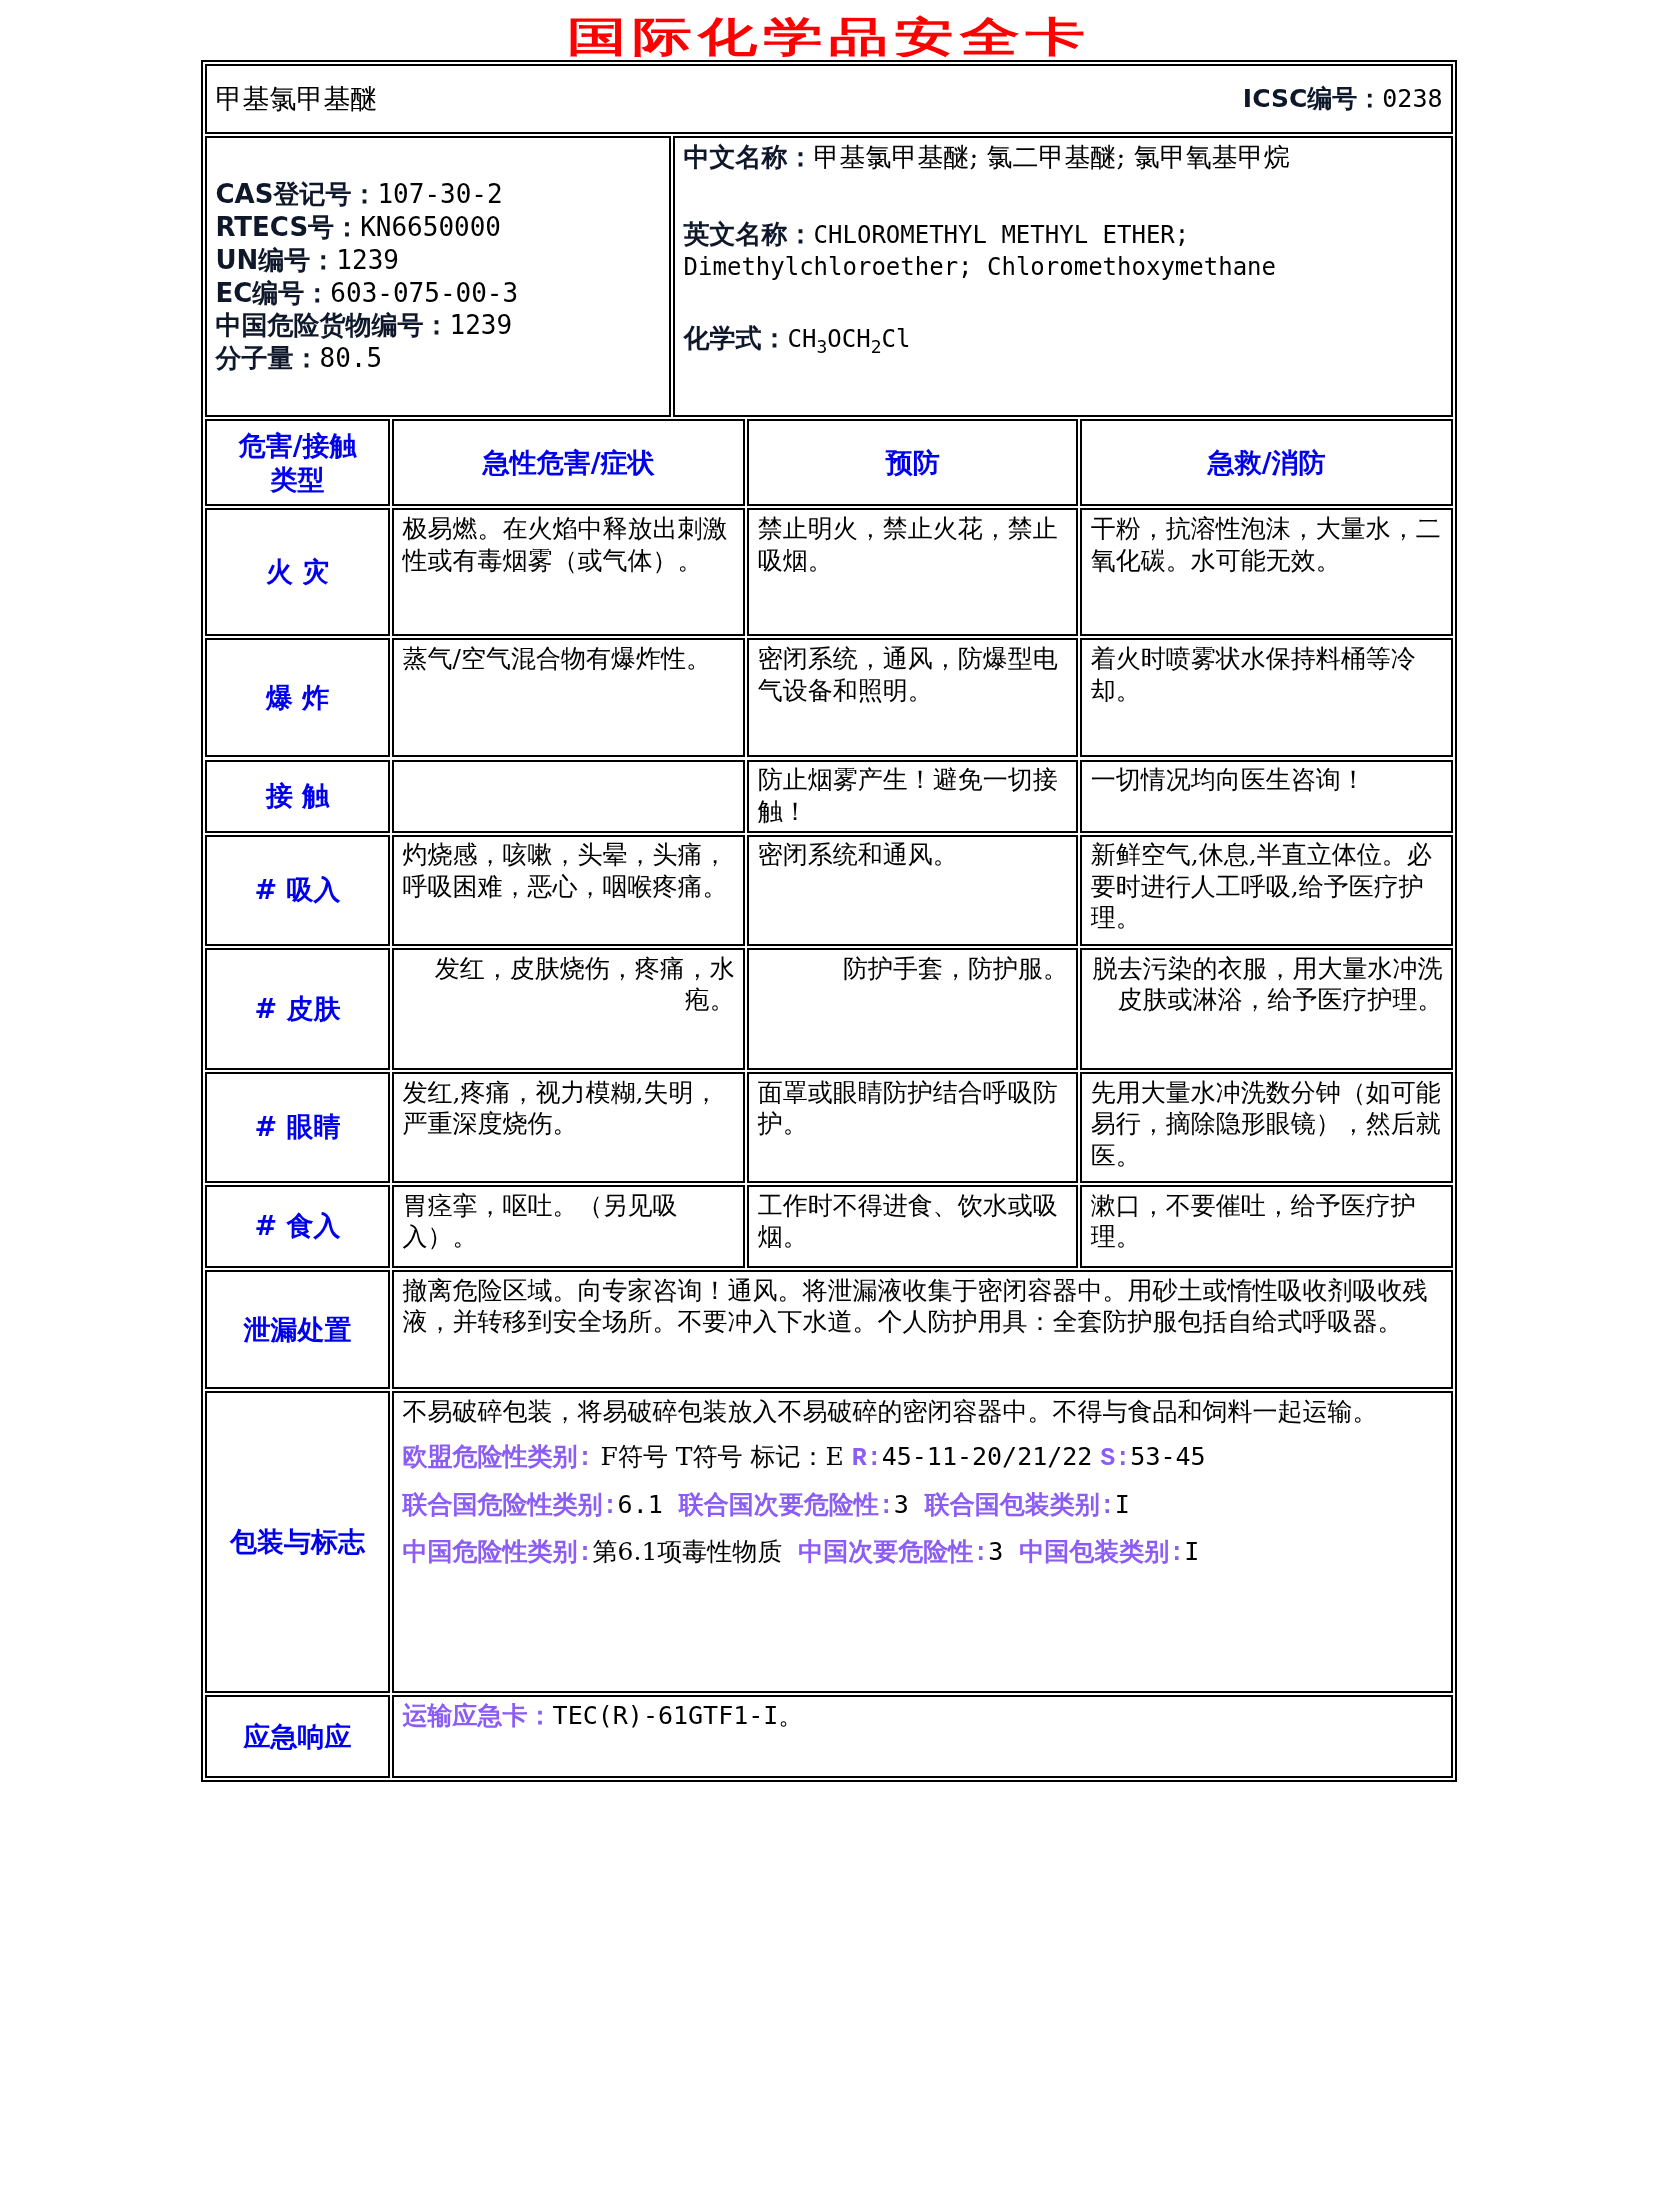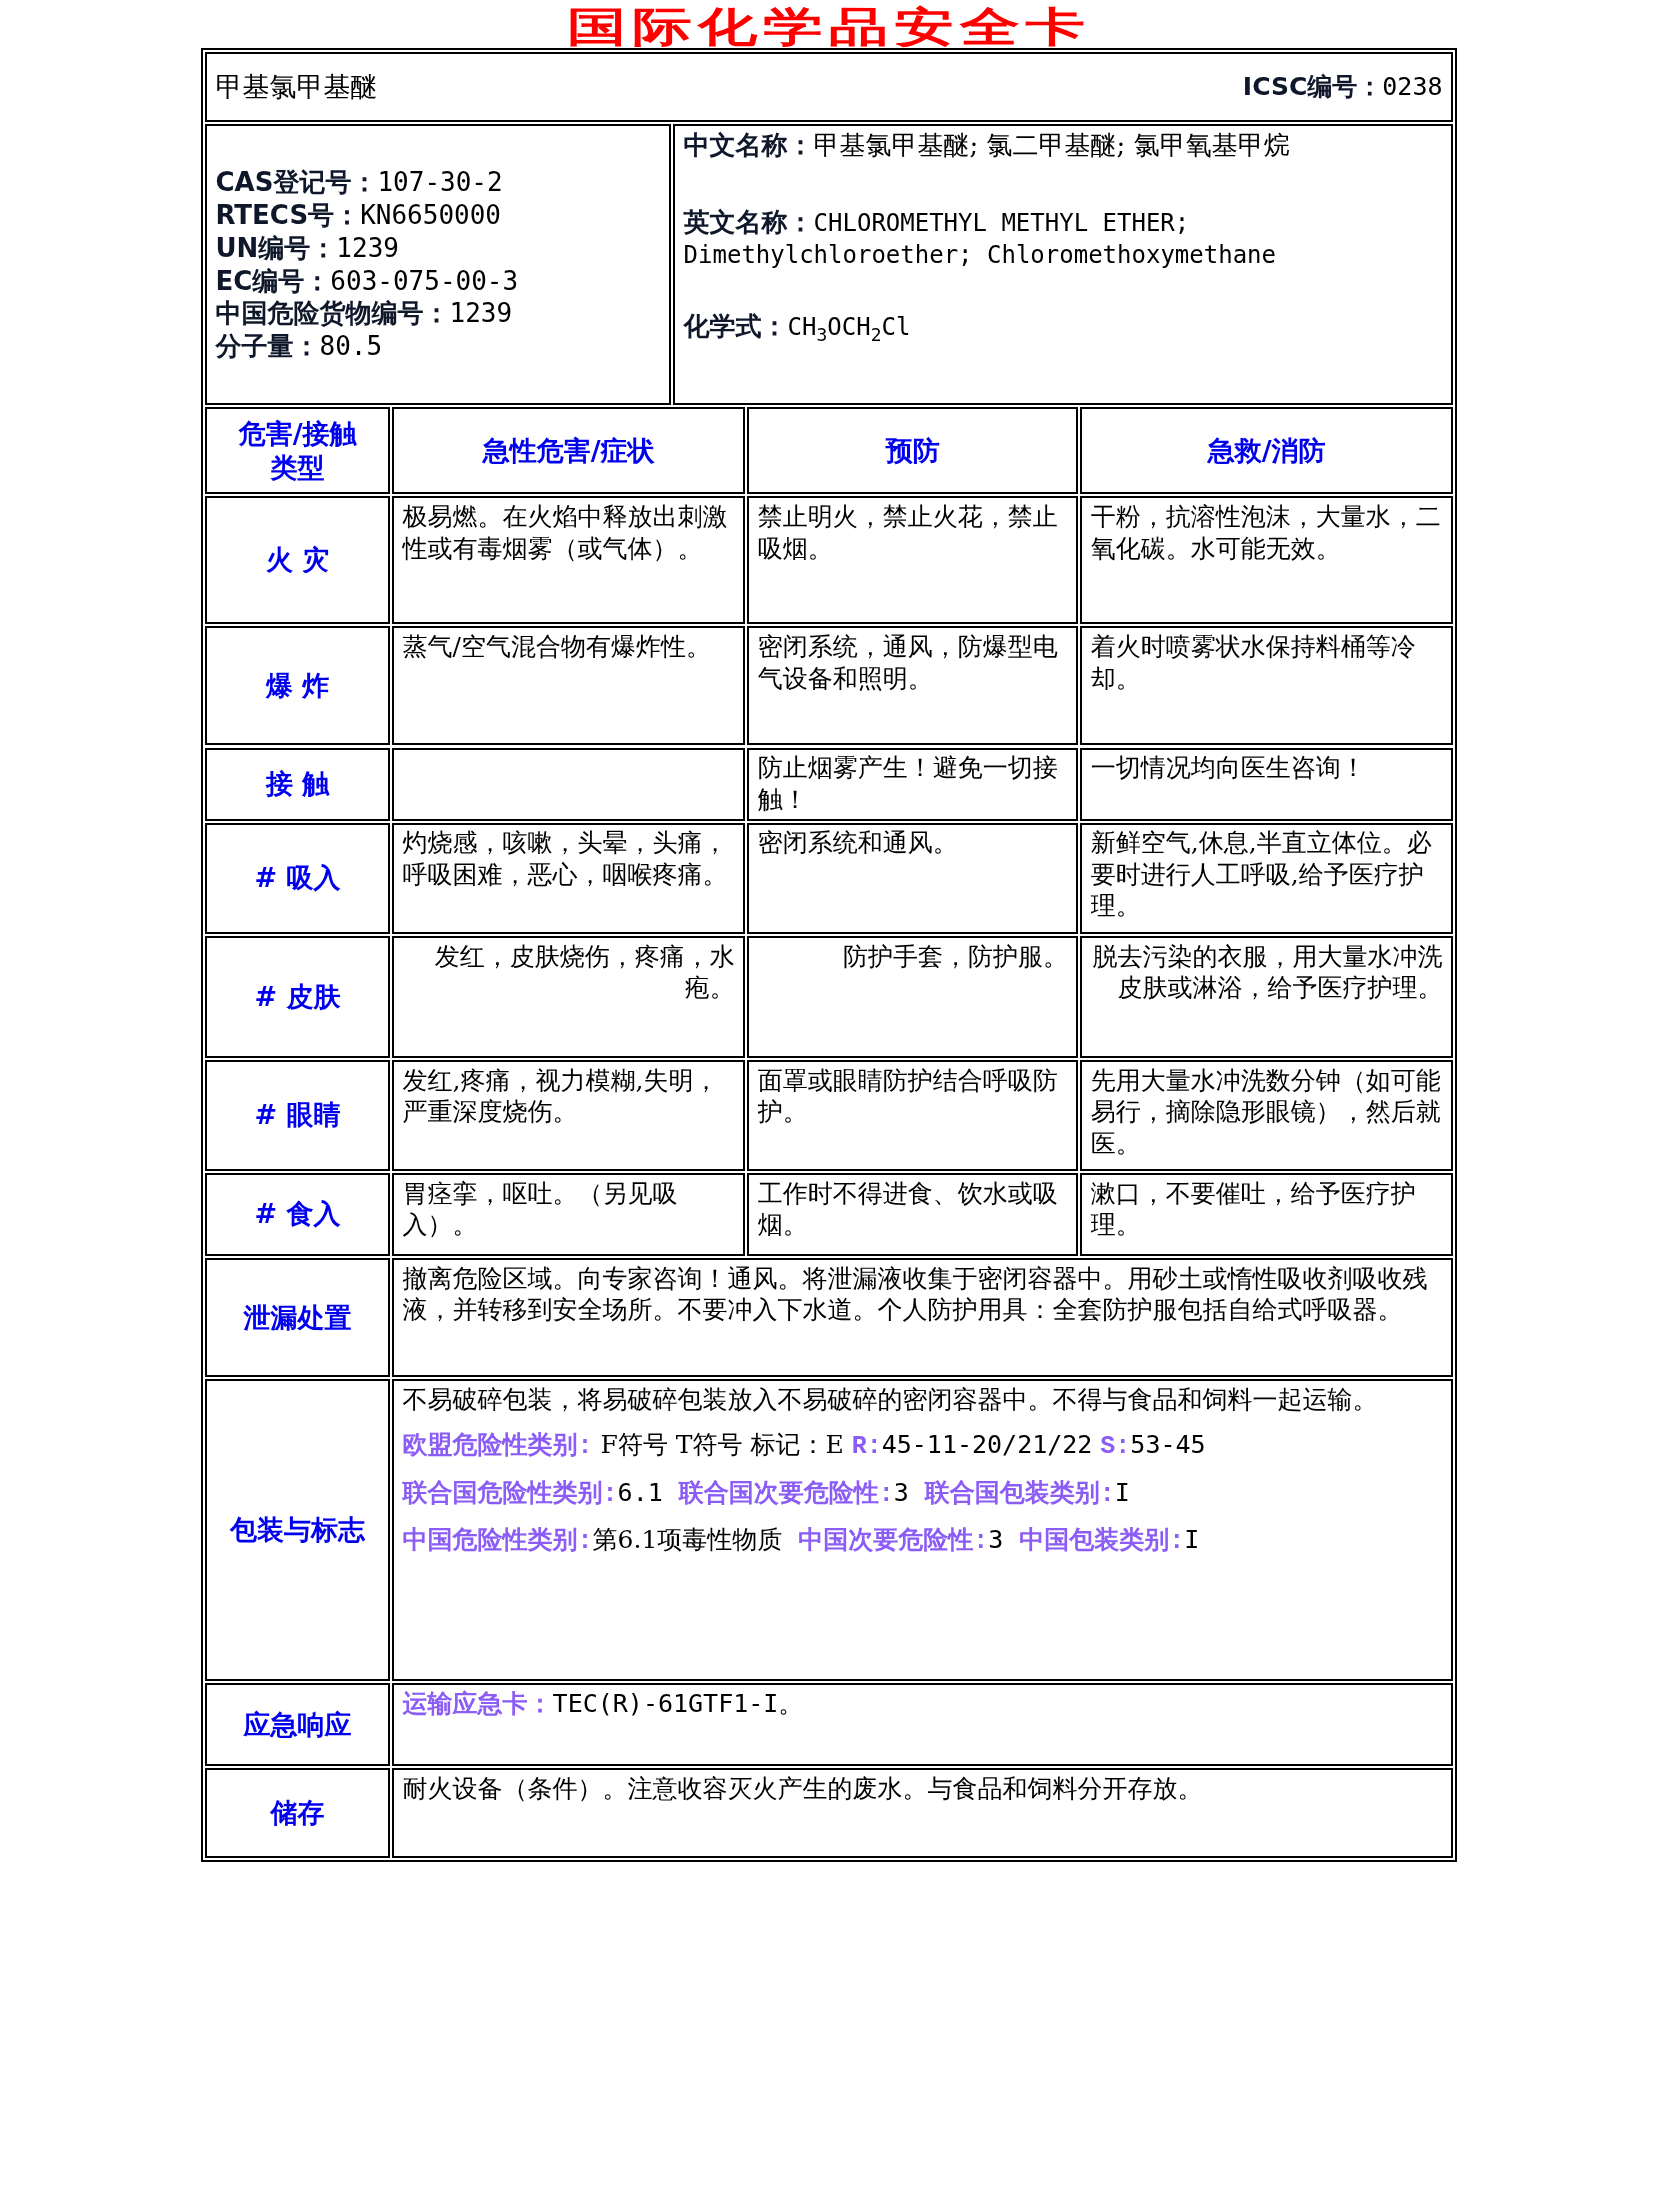--- a/index.html
+++ b/index.html
@@ -5,21 +5,21 @@
   * { box-sizing: border-box; }
   html, body { margin: 0; padding: 0; }
   body {
     width: 1657px; height: 2205px;
     background: #ffffff;
     color: #000000;
     font-family: "DejaVu Serif", "Liberation Serif", serif;
   }
 
   
-  .page-title-wrap { text-align: center; padding-top: 0; height: 48px; }
+  .page-title-wrap { text-align: center; padding-top: 10px; height: 60px; }
   .page-title-wrap .ttl {
     display: inline-block;
     font-family: "DejaVu Sans", "Liberation Sans", sans-serif;
     font-weight: bold;
     color: #FF0000;
     font-size: 41px;
     letter-spacing: 4.2px;
     transform: scaleX(1.45);
     transform-origin: center;
     white-space: nowrap;
@@ -216,19 +216,15 @@
       <div class="pkg-line"><span class="seg-label">联合国危险性类别:</span><span class="seg-mono">6.1</span><span class="seg-text">  </span><span class="seg-label">联合国次要危险性:</span><span class="seg-mono">3</span><span class="seg-text">  </span><span class="seg-label">联合国包装类别:</span><span class="seg-mono">I</span></div>
       <div class="pkg-line"><span class="seg-label">中国危险性类别:</span><span class="seg-text">第6.1项毒性物质</span><span class="seg-text">  </span><span class="seg-label">中国次要危险性:</span><span class="seg-mono">3</span><span class="seg-text">  </span><span class="seg-label">中国包装类别:</span><span class="seg-mono">I</span></div>
     </div>
   </div>
 
   <div class="row row-2 h-emer">
     <div class="cell label-cell">应急响应</div>
     <div class="cell"><span class="seg-label">运输应急卡：</span><span class="seg-mono">TEC(R)-61GTF1-I。</span></div>
   </div>
 
-  <div class="row row-2 h-stor">
-    <div class="cell label-cell">储存</div>
-    <div class="cell">耐火设备（条件）。注意收容灭火产生的废水。与食品和饲料分开存放。</div>
-  </div>
 
 </div>
 
 
 </body></html>

